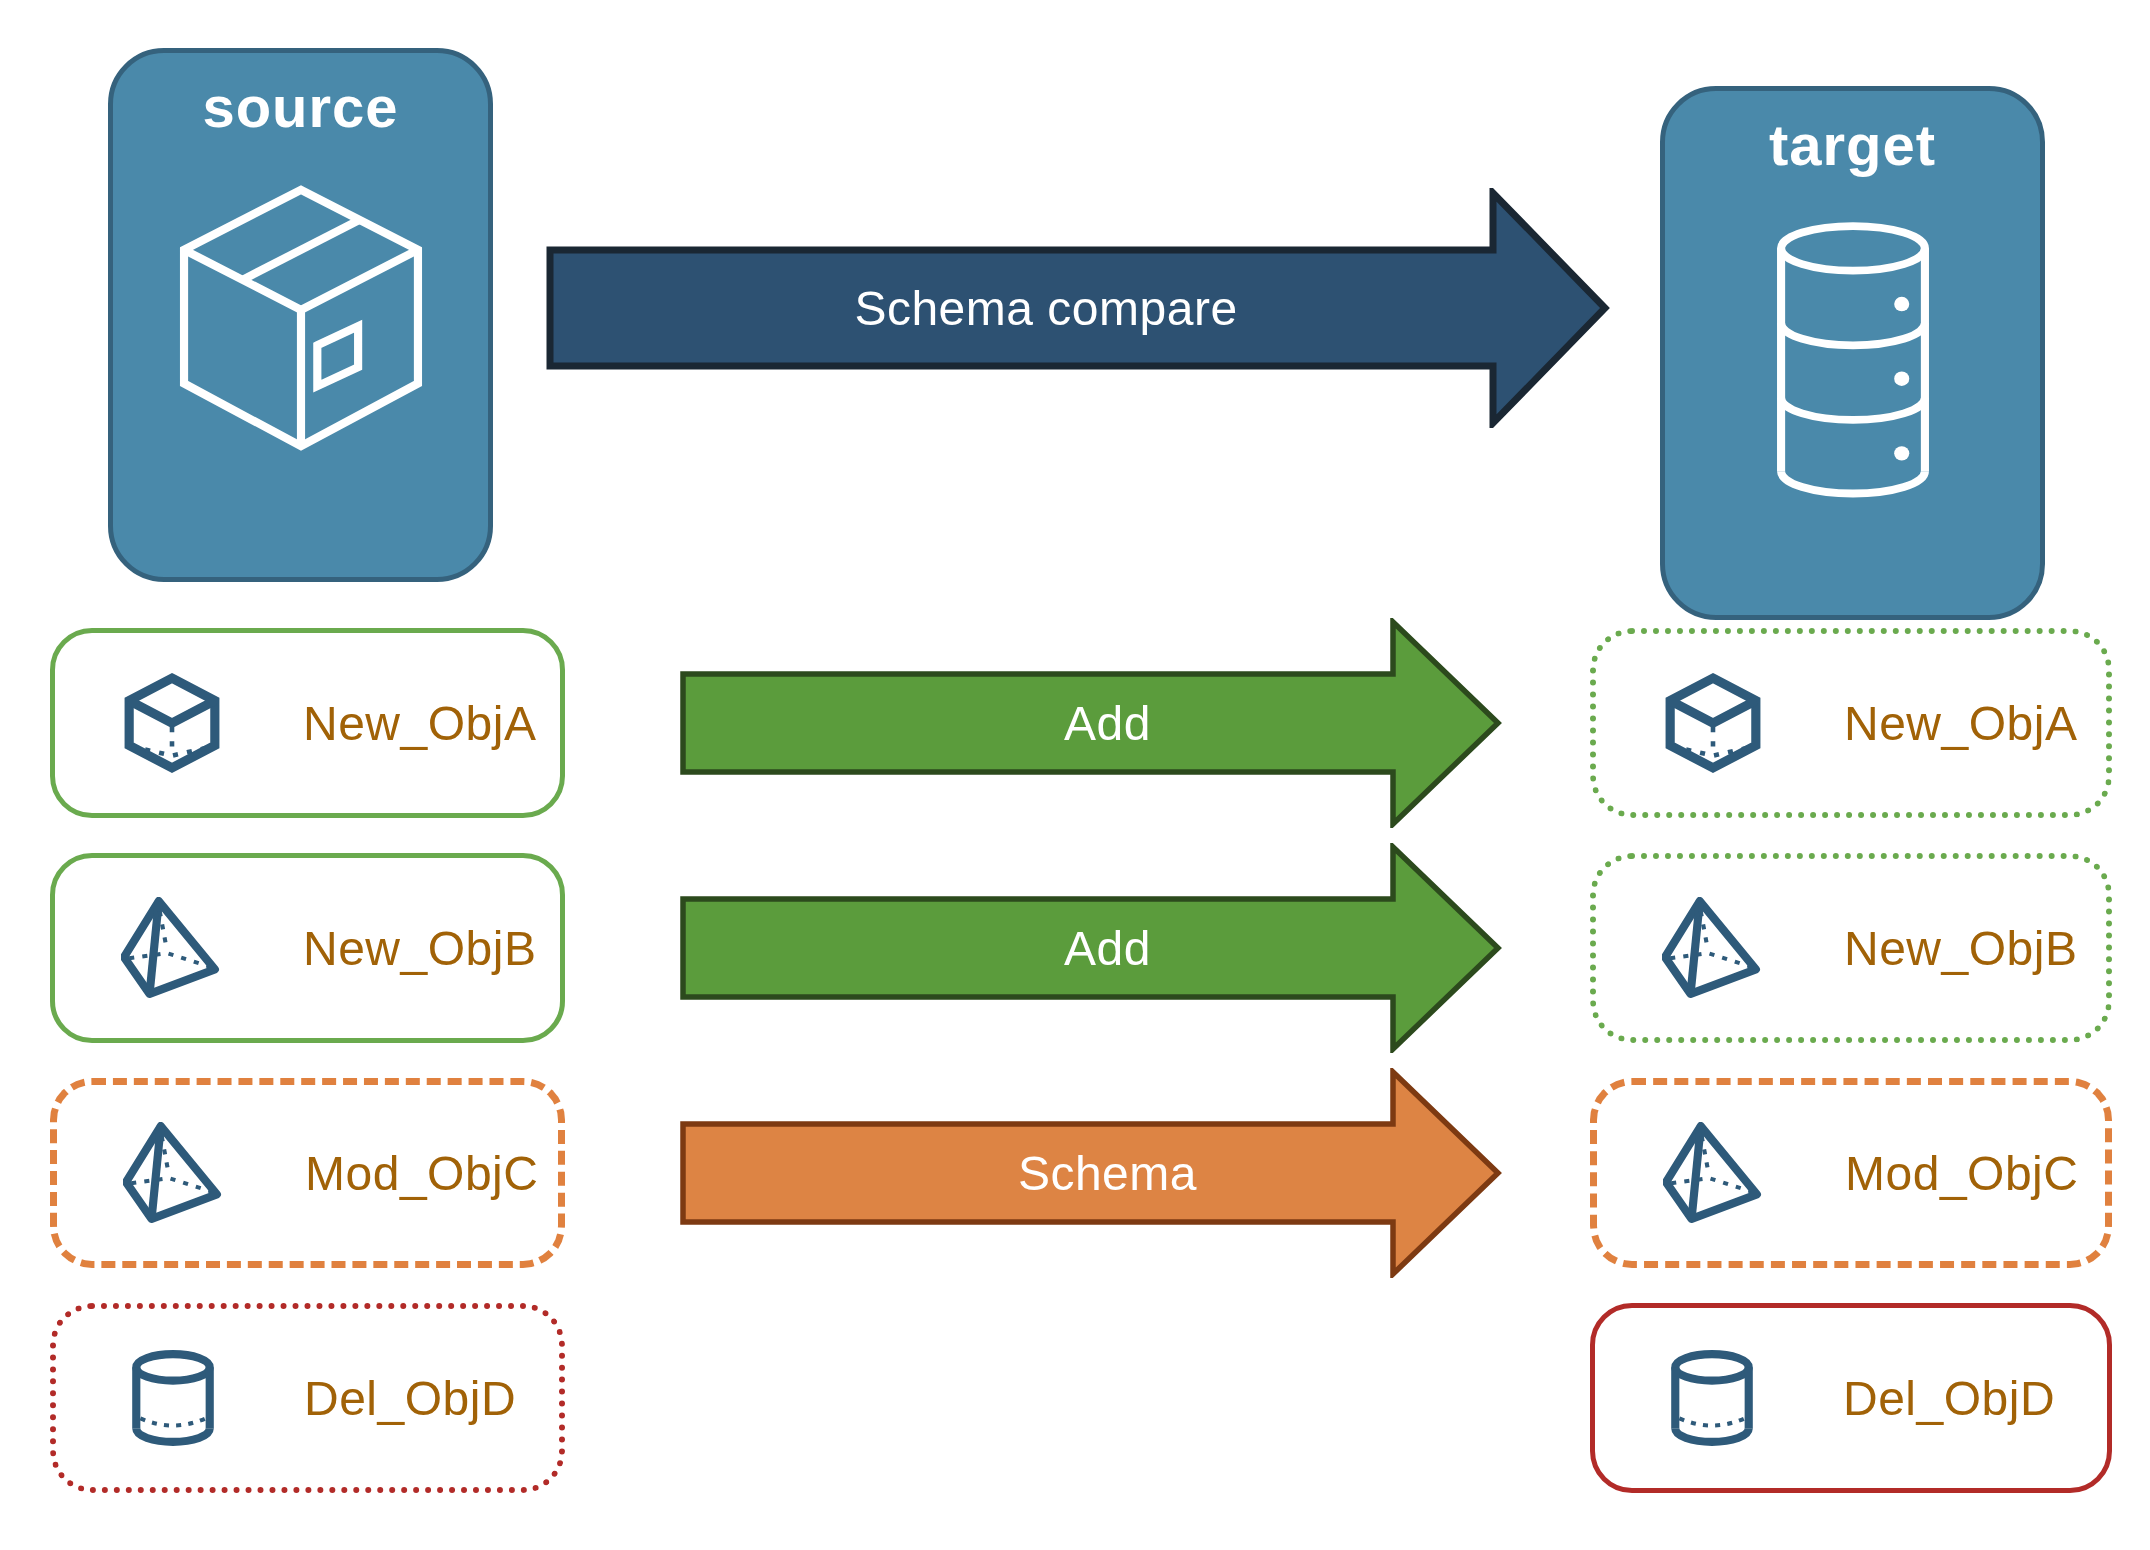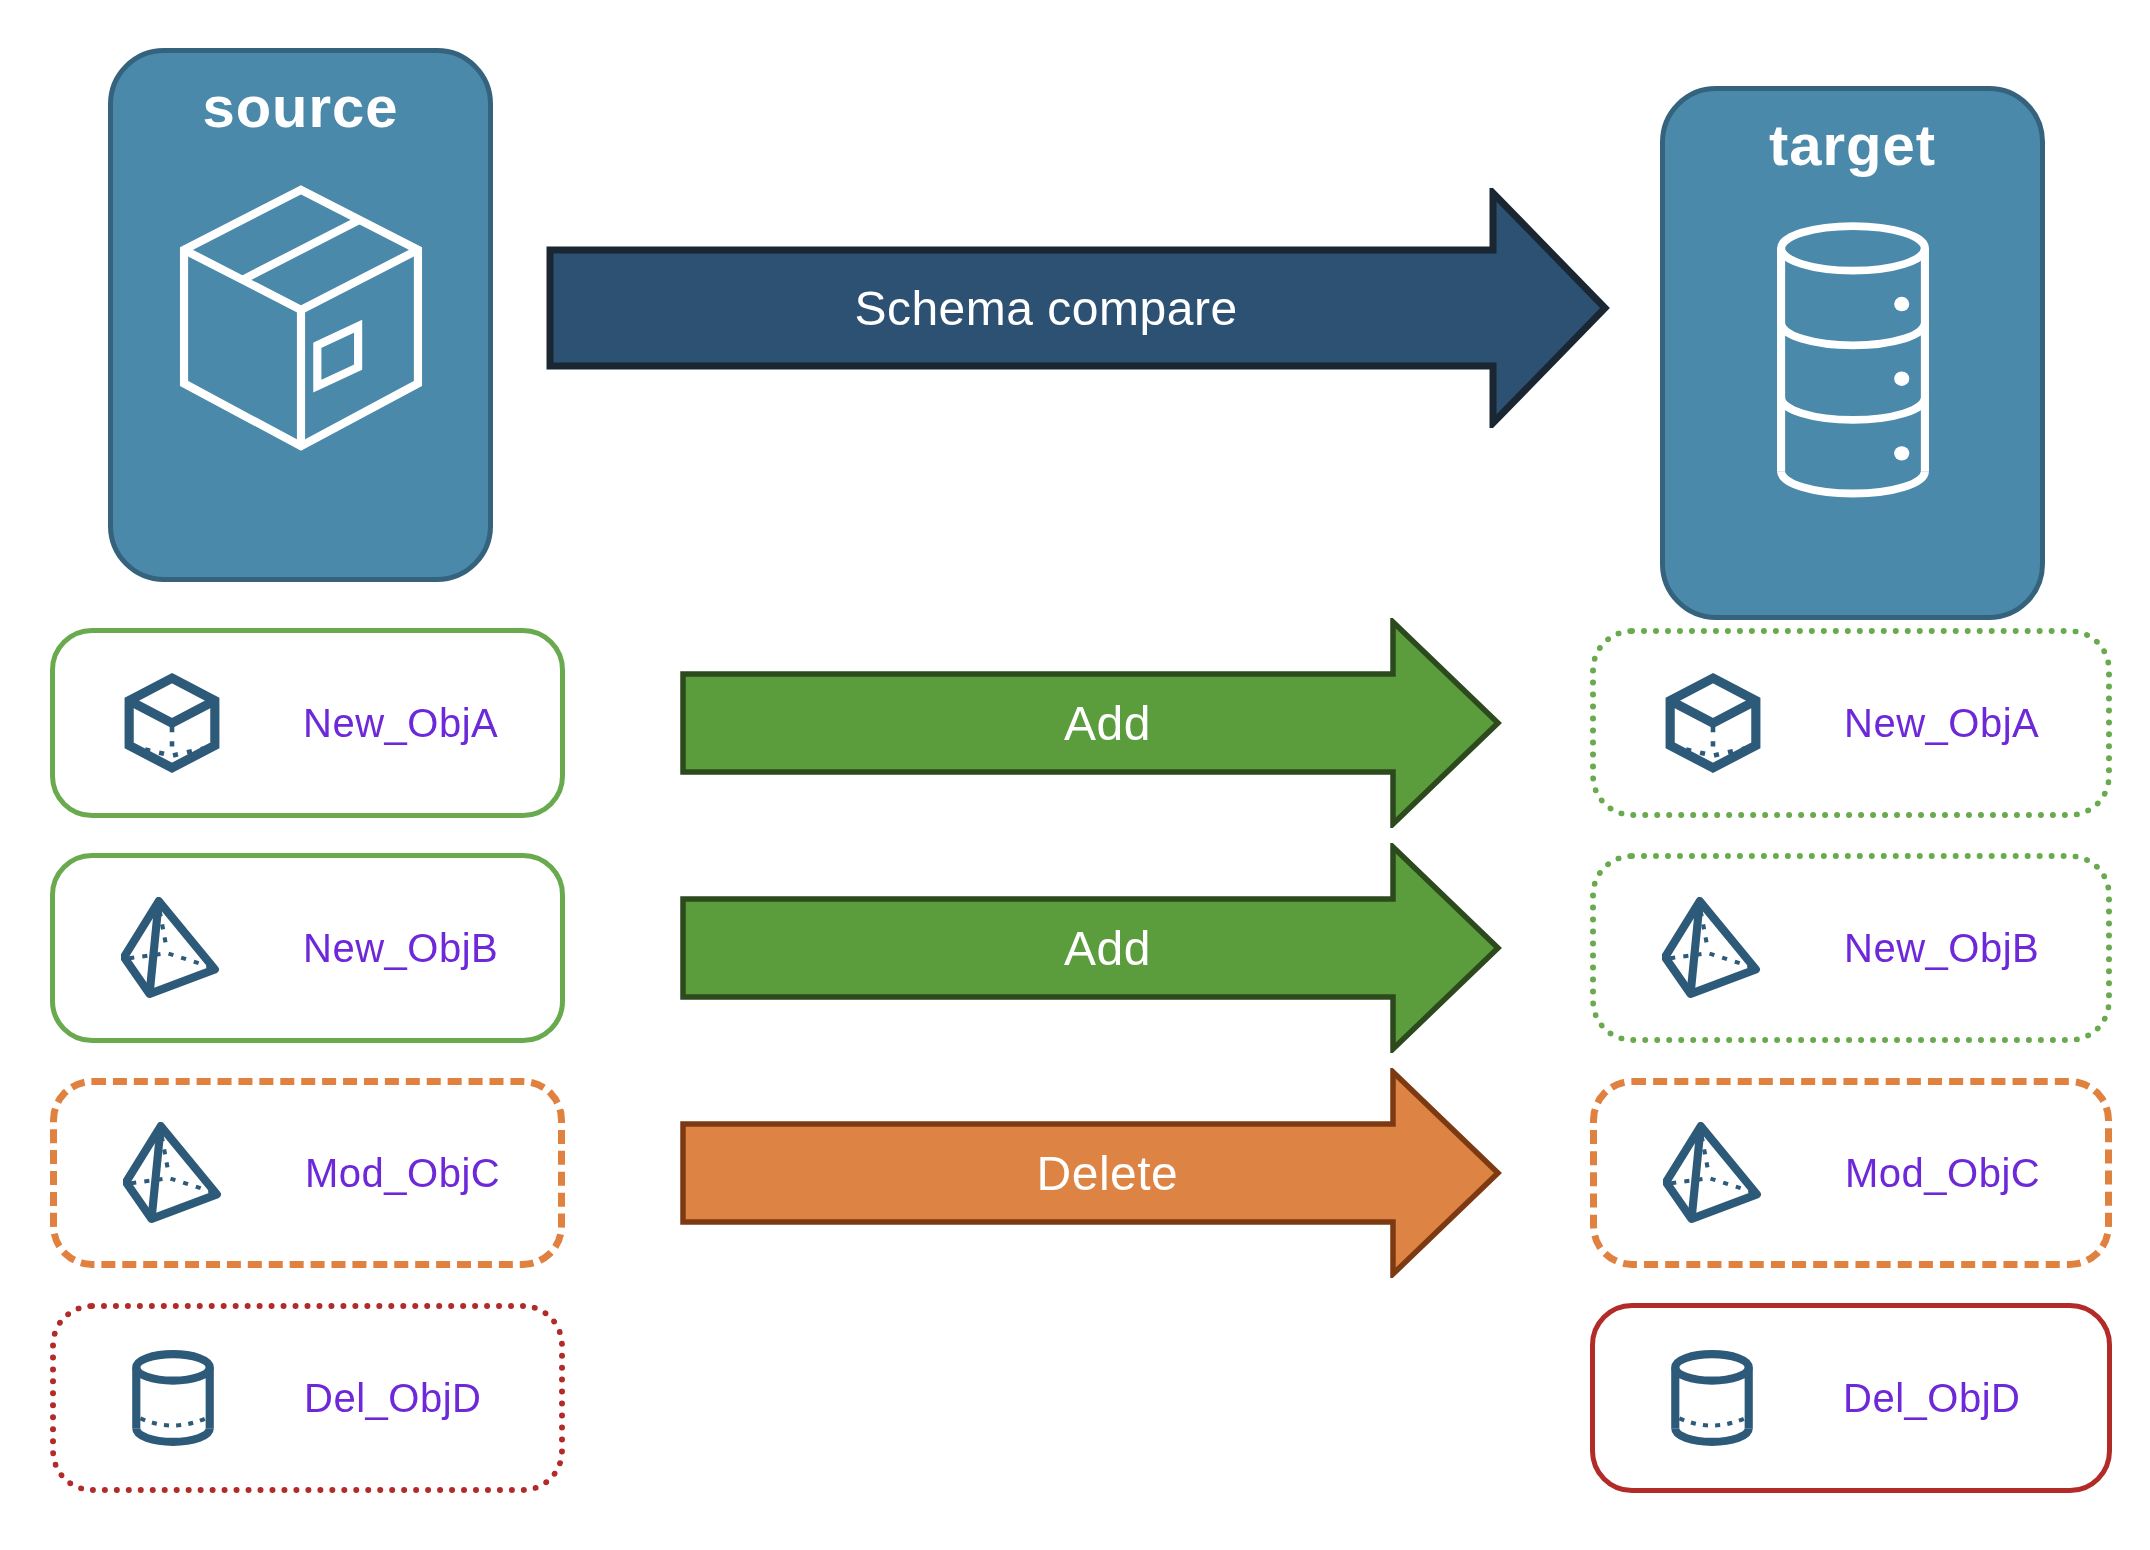--- a/index.html
+++ b/index.html
@@ -36,21 +36,21 @@
     display:flex;align-items:center;padding-left:66px;gap:80px;
   }
   .objbox.left{left:50px;}
   .objbox.right{left:1590px;width:522px;}
   .b-green-solid {border:5px solid #6aaa4e;}
   .b-green-dotted{border:6px dotted #6aaa4e;}
   .b-orange-dashed{border:7px dashed #e0813f;}
   .b-red-dotted  {border:6px dotted #b22b28;}
   .b-red-solid   {border:5px solid #b22b28;}
   .objicon{width:102px;height:102px;flex:0 0 auto;}
-  .objlabel{color:#6d28d9;font-size:40px;letter-spacing:0.5px;white-space:nowrap;}
+  .objlabel{color:#a16207;font-size:48px;letter-spacing:0.5px;white-space:nowrap;}
 
   .rowarrow{position:absolute;left:680px;width:822px;height:210px;}
   .rowarrow svg{display:block;width:100%;height:100%;}
   .arrow-add polygon{stroke:#2c4a1d;stroke-width:5.5;}
   .arrow-update polygon{stroke:#7d3a12;stroke-width:5.5;}
   .arrow-delete polygon{stroke:#421012;stroke-width:5.5;}
   .rowarrow-label{
     position:absolute;left:0;top:0;width:95%;height:100%;
     display:flex;align-items:center;justify-content:center;
     color:#ffffff;font-size:48px;letter-spacing:0.5px;padding-left:37px;
@@ -170,21 +170,21 @@
         <line x1="38" y1="14" x2="45" y2="52" stroke-width="4" stroke-dasharray="5 8"></line>
         <polyline points="8,60 45,55 86,68" stroke-width="4" stroke-dasharray="5 8"></polyline>
       </g>
     </svg>
     <span class="objlabel">Mod_ObjC</span>
   </div>
   <div class="rowarrow" style="top:1068px">
     <svg viewBox="0 0 822 210" preserveAspectRatio="none" class="arrow-update">
       <polygon points="3,56 713,56 713,4 818,105 713,206 713,154 3,154" fill="#dd8444"></polygon>
     </svg>
-    <div class="rowarrow-label">Delete</div>
+    <div class="rowarrow-label">Schema</div>
   </div>
   <div class="objbox right b-orange-dashed" style="top:1078px">
     <svg class="objicon" viewBox="0 0 100 100">
       <g class="obj-ic">
         <polygon points="37,4 92,71 28,95 3,59" stroke-width="8" stroke-linejoin="round"></polygon>
         <line x1="37" y1="4" x2="28" y2="95" stroke-width="8"></line>
         <line x1="38" y1="14" x2="45" y2="52" stroke-width="4" stroke-dasharray="5 8"></line>
         <polyline points="8,60 45,55 86,68" stroke-width="4" stroke-dasharray="5 8"></polyline>
       </g>
     </svg>

